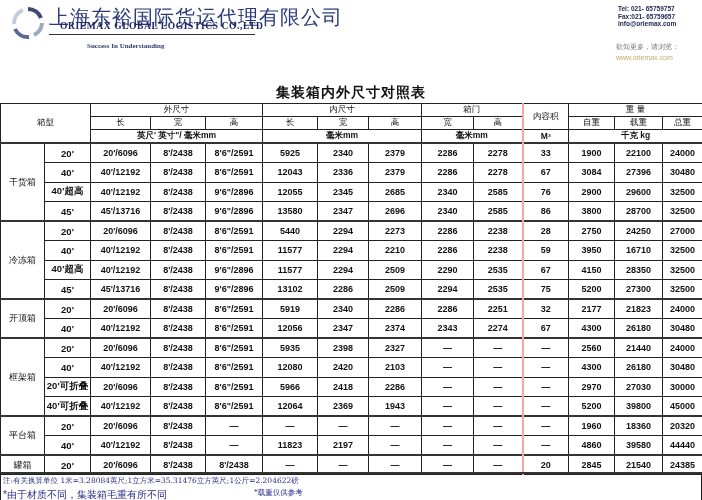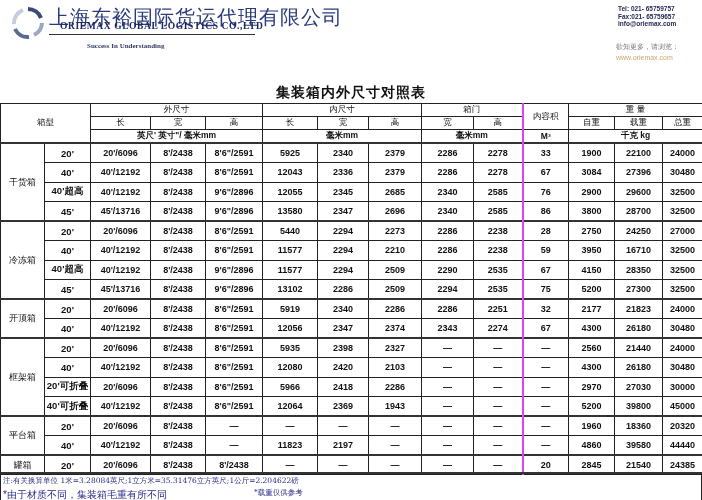--- a/index.html
+++ b/index.html
@@ -20,21 +20,21 @@
   .doc-title { position: absolute; left: 0; width: 702px; top: 84px; text-align: center; font-family: "DejaVu Serif", serif; font-weight: bold; font-size: 14px; color: #111; letter-spacing: 1px; }
 
   table.sheet { position: absolute; left: 0; top: 103px; width: 702px; border-collapse: collapse; table-layout: fixed; }
   table.sheet td { border: 1px solid #222; text-align: center; vertical-align: middle; font-size: 9px; font-weight: bold; color: #111; padding: 0; white-space: nowrap; overflow: hidden; }
   table.sheet tr.h1 td { height: 13px; font-size: 8.5px; font-weight: normal; }
   table.sheet tr.h2 td { height: 12px; font-size: 8.5px; font-weight: normal; }
   table.sheet tr.h3 td { height: 12px; font-size: 8.5px; }
   table.sheet tr.row td { height: 19.5px; }
   table.sheet td.group { font-size: 9px; font-weight: normal; }
   table.sheet td.type { font-size: 9.5px; margin-top: 24px; }
-  table.sheet td.thick-l { border-left: 2px solid #d946ef; }
+  table.sheet td.thick-l { border-left: 2px solid #fca5a5; }
   table.sheet tr.group-start td { border-top: 2px solid #333; }
 
   .footnote { position: absolute; left: 0; top: 472px; width: 702px; height: 40px; border: 1px solid #222; border-top: 2px solid #333; padding-left: 28px; }
   .note1 { position: absolute; left: 2px; top: 2px; font-family: "DejaVu Serif", serif; font-size: 7.5px; color: #2a2a8a; white-space: nowrap; }
   .note2 { position: absolute; left: 2px; top: 14px; font-family: Liberation Sans, sans-serif; font-size: 10px; color: #2a2a8a; white-space: nowrap; }
   .note3 { position: absolute; left: 253px; top: 14px; font-family: Liberation Serif, serif; font-size: 7.5px; color: #2a2a8a; white-space: nowrap; }
 </style>
 </head>
 <body>
 

